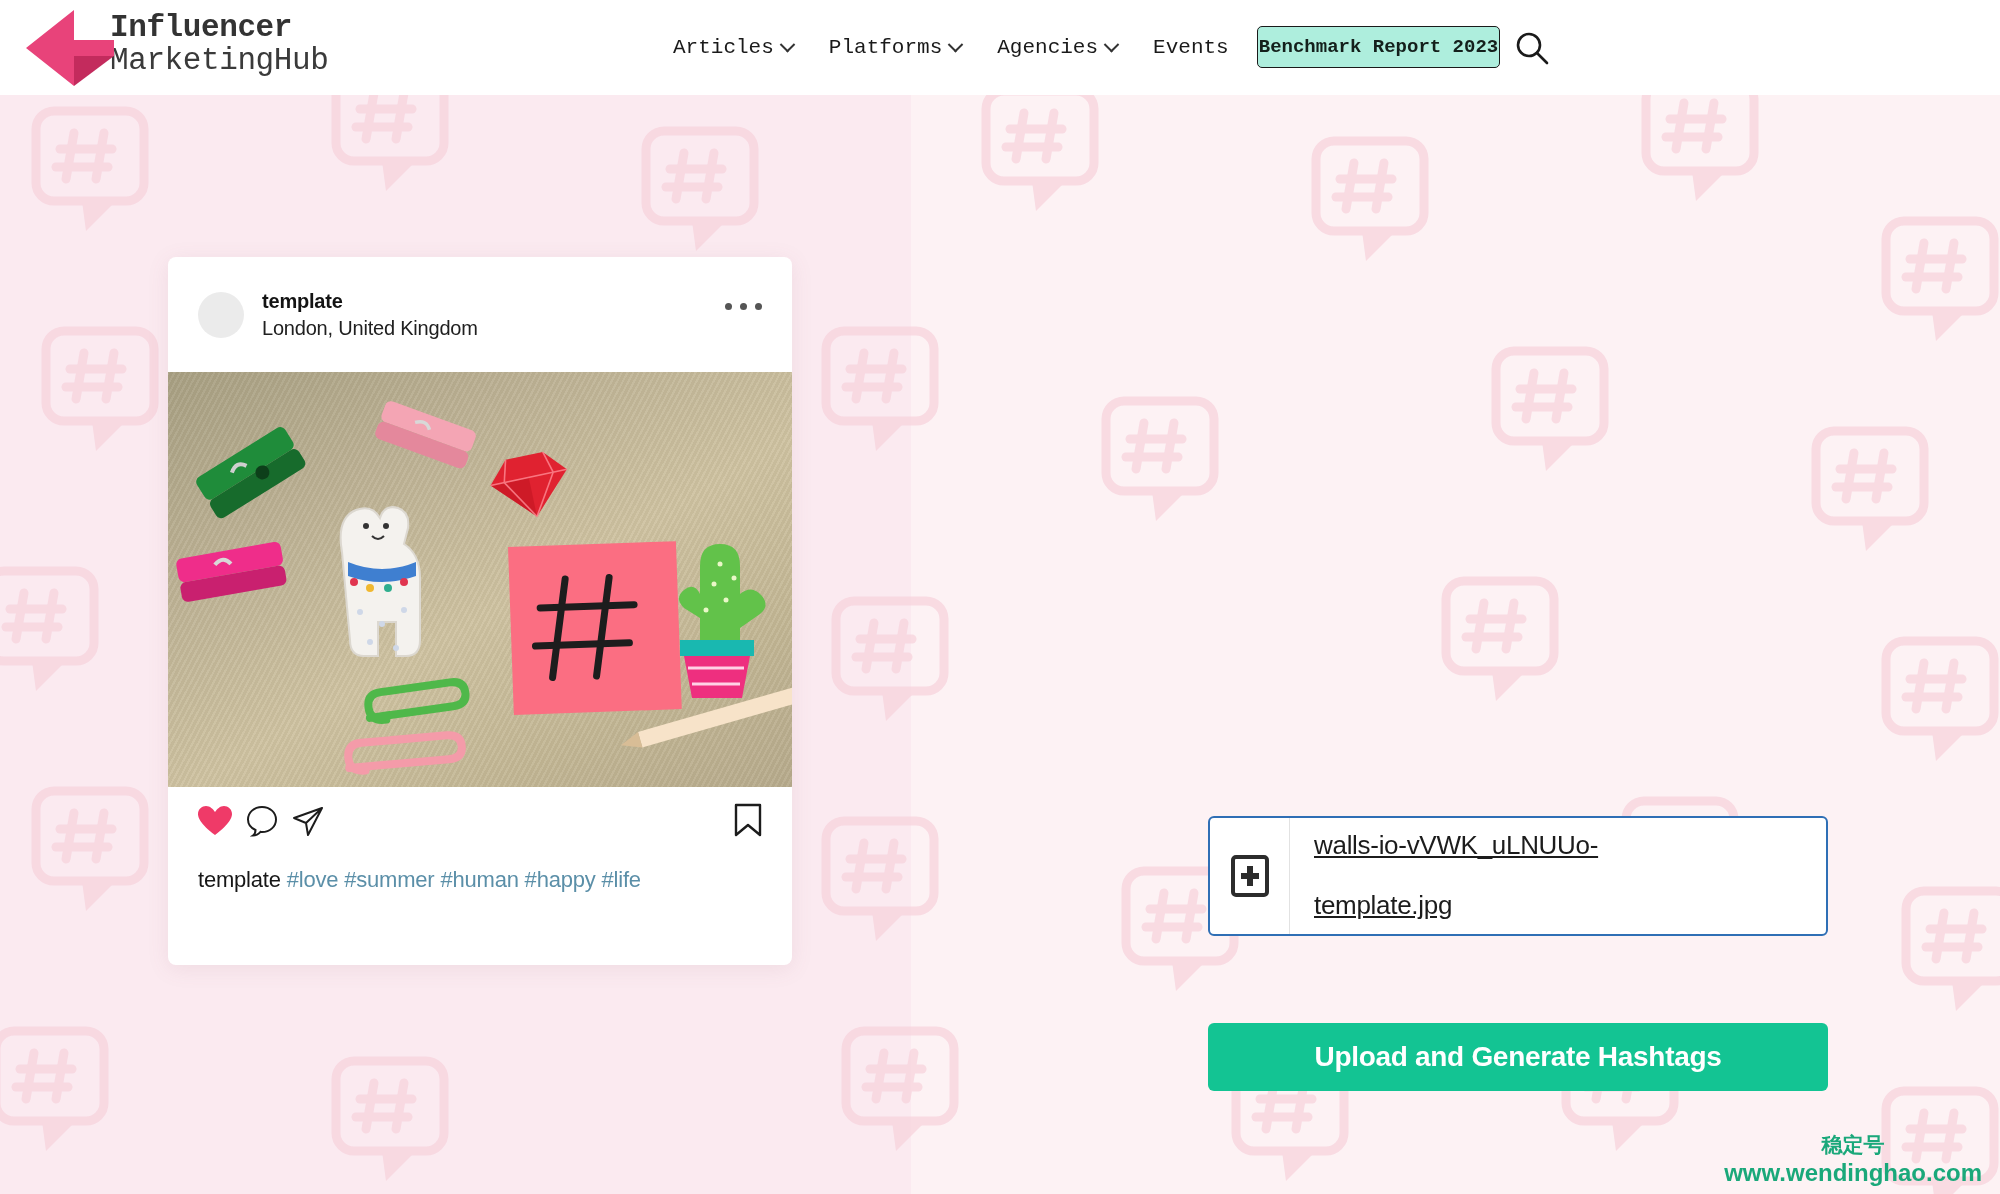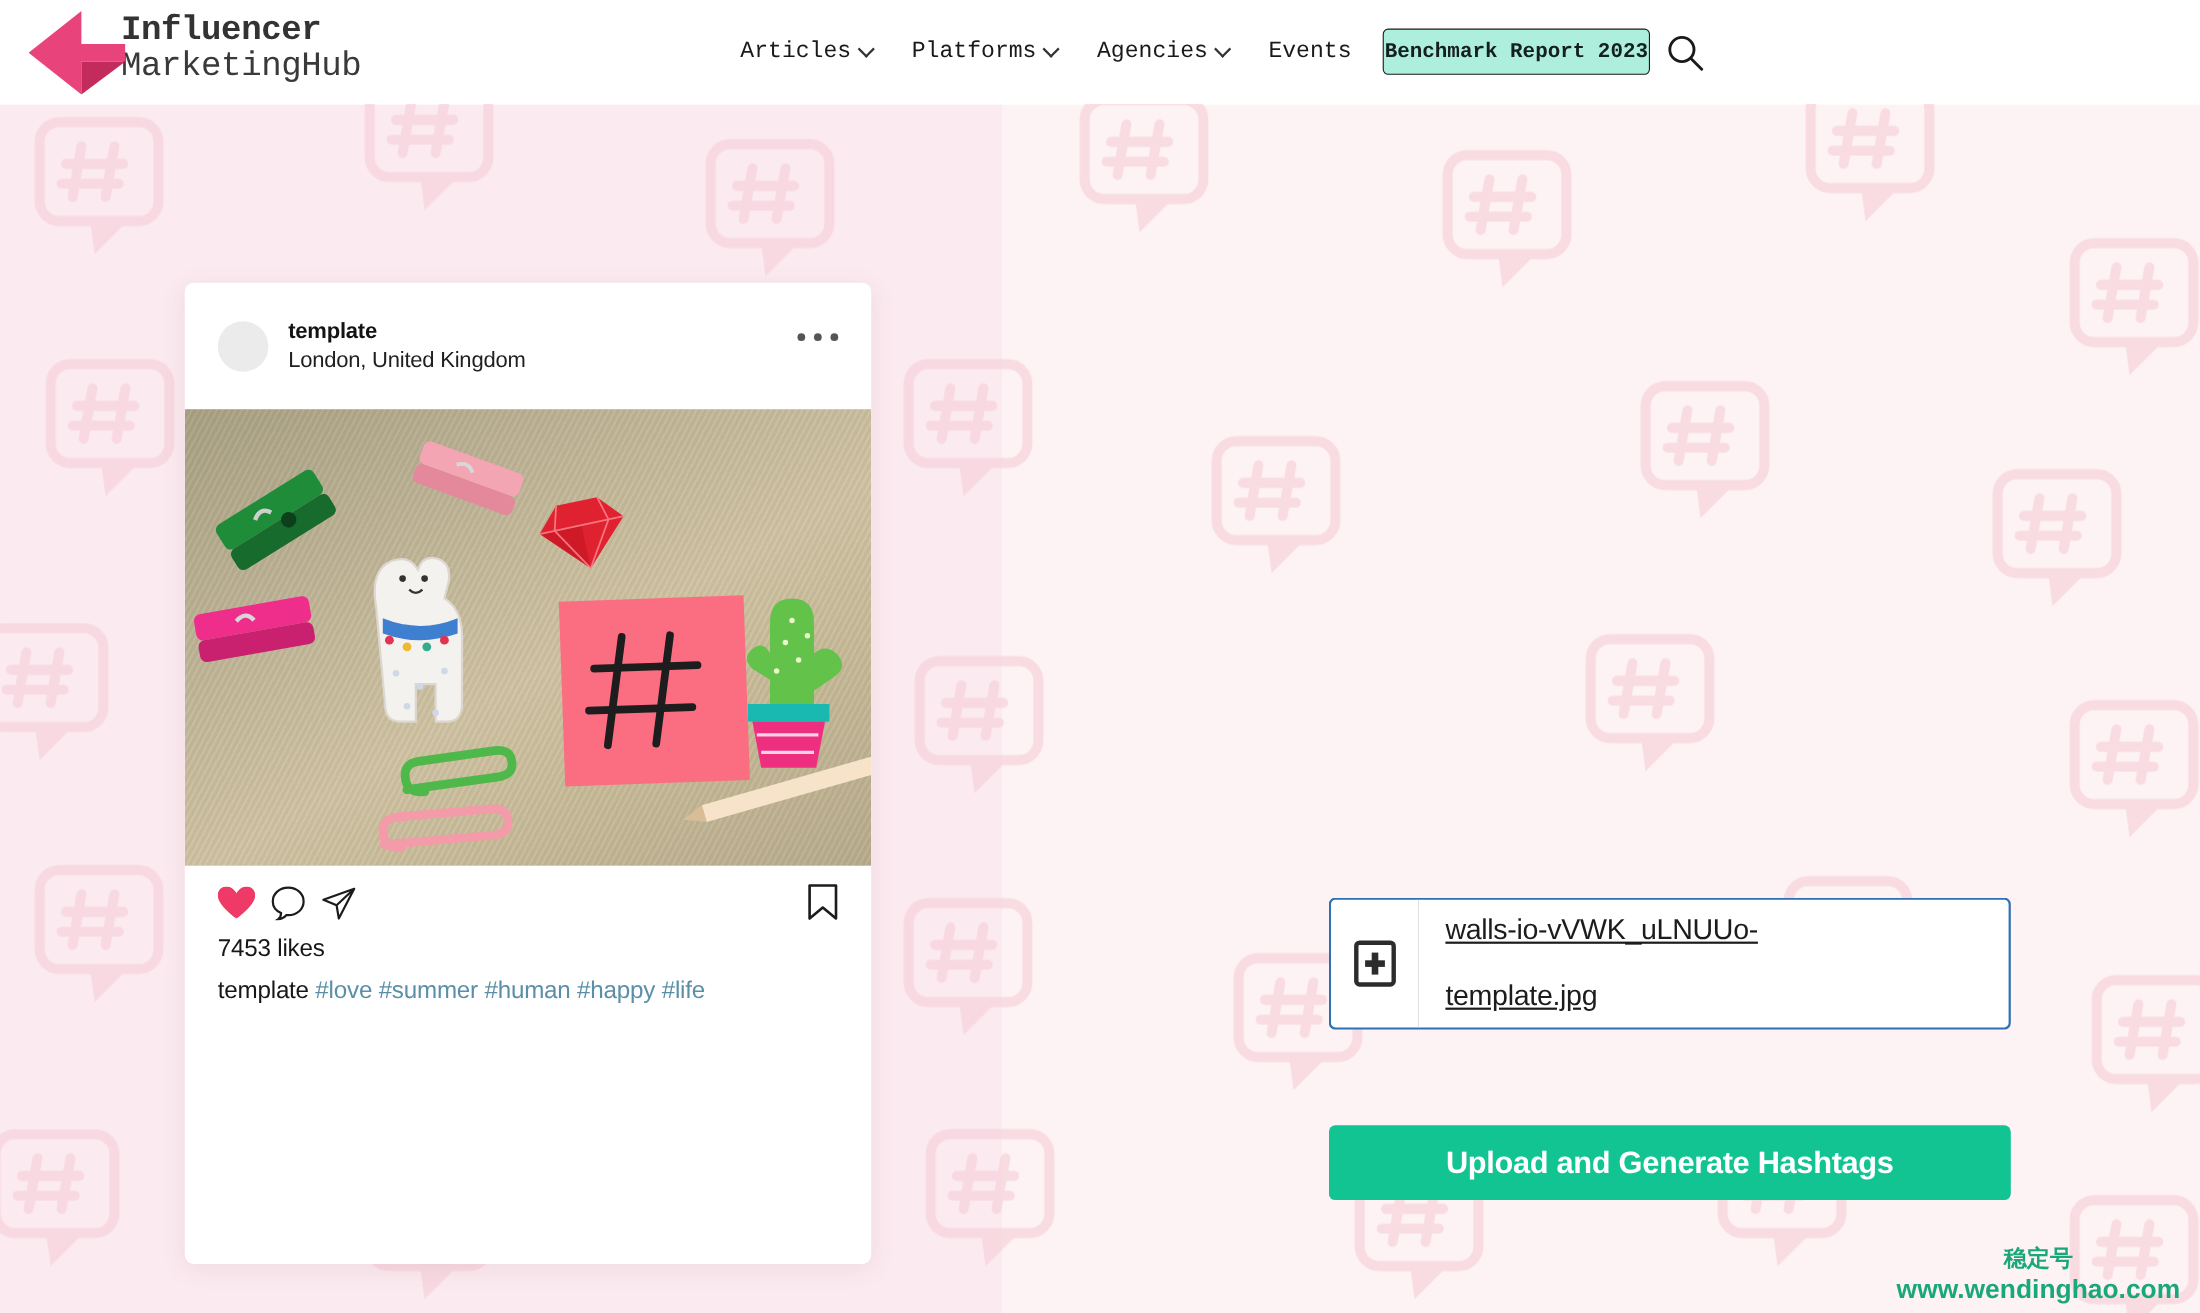--- a/index.html
+++ b/index.html
@@ -78,21 +78,21 @@
   .hero-right {
     position: absolute; left: 911px; top: 0;
     width: 1089px; height: 1099px;
     background: #fdf2f4;
   }
   .bgpattern { position: absolute; left: 0; top: 0; width: 2000px; height: 1099px; }
 
   
   .ig-card {
     position: absolute; left: 168px; top: 162px;
-    width: 624px; height: 892px;
+    width: 624px; height: 708px;
     background: #ffffff;
     border-radius: 8px;
     box-shadow: 0 4px 22px rgba(140,90,110,0.10);
     overflow: hidden;
     z-index: 10;
   }
   .ig-head {
     height: 115px; display: flex; align-items: center;
     padding: 0 30px; position: relative;
   }
@@ -418,21 +418,20 @@
         </svg>
         <svg width="32" height="32" viewBox="0 0 32 32" style="cursor:pointer">
           <path d="M30 3 L2 13 L14 18 L30 3 Z M30 3 L14 18 L16 30 L30 3 Z" fill="none" stroke="#1c1c1c" stroke-width="2" stroke-linejoin="round"></path>
         </svg>
       </div>
       <svg width="28" height="34" viewBox="0 0 28 34" style="position:absolute;right:30px;top:16px;cursor:pointer">
         <path d="M2 2 L26 2 L26 32 L14 22 L2 32 Z" fill="none" stroke="#1c1c1c" stroke-width="2.4" stroke-linejoin="round"></path>
       </svg>
     </div>
 
-    <div class="ig-likes">7453 likes</div>
 
     <div class="ig-caption">
       <span>template</span>
       <span class="tags">#love #summer #human #happy #life</span>
     </div>
   </div>
 
 
   <div class="filebox">
     <div class="plus-cell">

